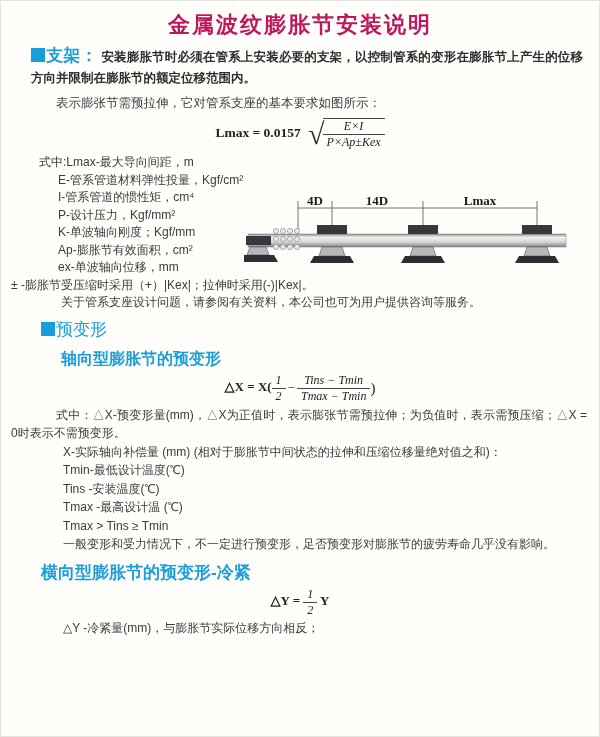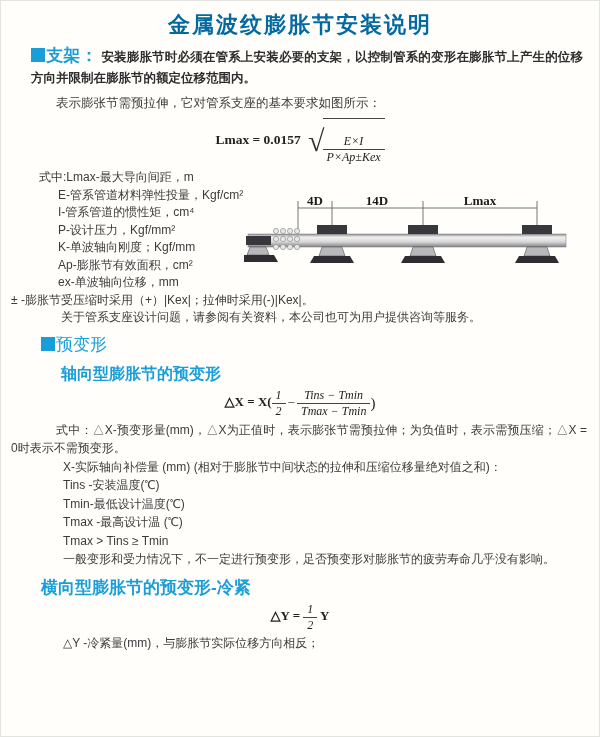--- a/index.html
+++ b/index.html
@@ -14,21 +14,21 @@
   .page{
     position:absolute;inset:0;
     border:1px solid #e3e3e0;
     box-sizing:border-box;
   }
   .title{
     margin:10px 0 4px;
     text-align:center;
     font-size:22px;
     font-weight:bold;
-    color:#0369a1;
+    color:#be185d;
     letter-spacing:2px;
     line-height:28px;
   }
   .sec-marker{
     display:inline-block;width:14px;height:14px;
     background:var(--accent,#1a9ed9);
     margin-right:1px;vertical-align:-1px;
   }
   .sec-label{
     color:var(--accent,#1a9ed9);
@@ -46,21 +46,21 @@
     text-indent:2em;
   }
   .formula{
     font-family:"Liberation Serif",serif;
     font-weight:bold;color:#222;
     text-align:center;
   }
   .formula-guide{margin:5px auto 0;font-size:13.5px;}
   .rad{display:inline-flex;align-items:center;vertical-align:middle;}
   .rad-sign{font-size:30px;font-weight:normal;line-height:30px;margin:0 -2px 0 4px;color:#333;}
-  .rad-body{border-top:1.5px solid #444;display:inline-block;padding-top:16px;}
+  .rad-body{border-top:1.5px solid #444;display:inline-block;padding-top:1px;}
   .frac{display:inline-block;vertical-align:middle;text-align:center;font-style:italic;font-weight:normal;font-size:12px;line-height:13px;}
   .frac .num{display:block;border-bottom:1px solid #444;padding:0 4px 1px;}
   .frac .den{display:block;padding:1px 4px 0;}
   .varlist{margin-top:5px;font-size:12px;line-height:17.5px;}
   .var-where{margin-left:38px;}
   .var-item{margin-left:57px;}
   .var-sign{margin-left:10px;}
   .var-consult{margin-left:60px;}
   .diagram{
     position:absolute;left:243px;top:193px;
@@ -192,22 +192,22 @@
 
 
   <h3 class="h3">轴向型膨胀节的预变形</h3>
 
   <div class="formula formula-mid">
     <span>△X = X(</span><span class="frac"><span class="num">1</span><span class="den">2</span></span><span class="f-op">−</span><span class="frac"><span class="num">Tins − Tmin</span><span class="den">Tmax − Tmin</span></span><span class="f-paren">)</span>
   </div>
 
   <p class="p-where">式中：△X-预变形量(mm)，△X为正值时，表示膨张节需预拉伸；为负值时，表示需预压缩；△X = 0时表示不需预变形。</p>
   <div class="line-note">X-实际轴向补偿量 (mm) (相对于膨胀节中间状态的拉伸和压缩位移量绝对值之和)：</div>
+  <div class="temp-line">Tmin-最低设计温度(℃)</div>
   <div class="temp-line">Tins -安装温度(℃)</div>
-  <div class="temp-line">Tmin-最低设计温度(℃)</div>
   <div class="temp-line">Tmax -最高设计温 (℃)</div>
   <div class="temp-line">Tmax &gt; Tins ≥ Tmin</div>
   <div class="line-note">一般变形和受力情况下，不一定进行预变形，足否预变形对膨胀节的疲劳寿命几乎没有影响。</div>
 
   <h3 class="h3 h3-lateral">横向型膨胀节的预变形-冷紧</h3>
 
   <div class="formula formula-mid">
     <span>△Y =</span> <span class="frac"><span class="num">1</span><span class="den">2</span></span> <span>Y</span>
   </div>
 

